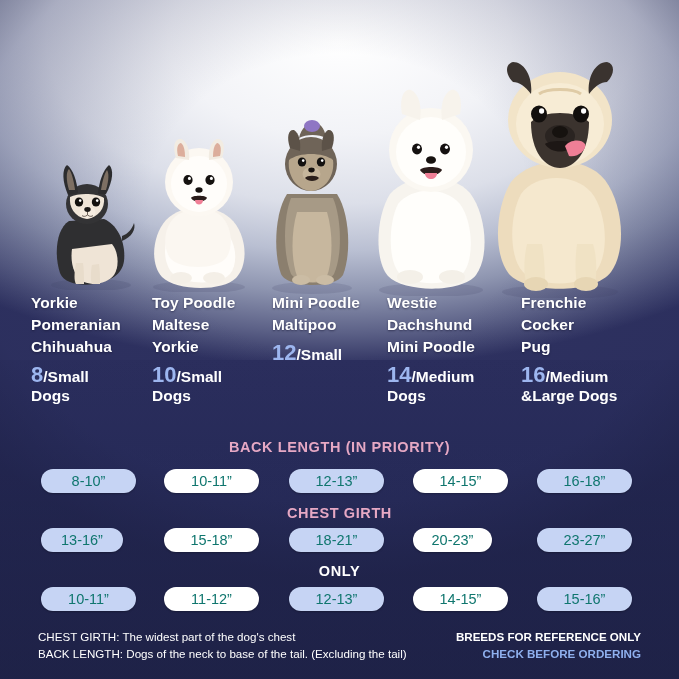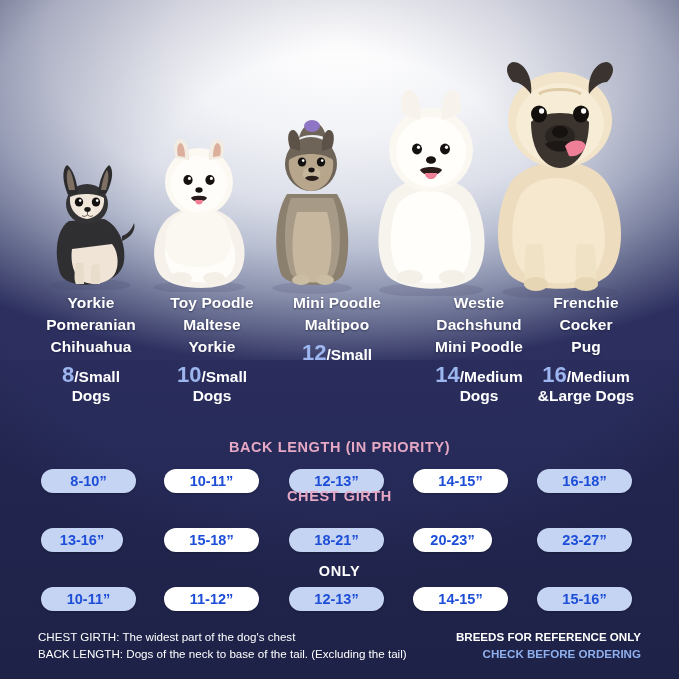--- a/index.html
+++ b/index.html
@@ -58,21 +58,21 @@
     position: absolute;
     top: 292px;
     left: 0;
     width: 679px;
     height: 130px;
     z-index: 4;
   }
   .col {
     position: absolute;
     top: 0;
-    text-align: center;
+    text-align: left;
   }
   .breeds {
     color: #ffffff;
     font-size: 15.5px;
     line-height: 22px;
     font-weight: 700;
     letter-spacing: .1px;
     text-shadow: 0 1px 2px rgba(20,20,50,.55);
   }
   .size {
@@ -107,23 +107,23 @@
     z-index: 4;
     color: #e6a8c4;
   }
   .section-title.white { color: #ffffff; }
 
   .rowbox {
     position: absolute;
     height: 24px;
     border-radius: 12px;
     background: #ffffff;
-    color: #1d4ed8;
+    color: #0f766e;
     font-size: 14.5px;
-    font-weight: 700;
+    font-weight: 400;
     display: flex;
     align-items: center;
     justify-content: center;
     z-index: 4;
     box-shadow: 0 1px 2px rgba(0,0,0,.25);
   }
   .rowbox.alt {
     background: #c6d4f4;
   }
 
@@ -343,21 +343,21 @@
     <div class="col" style="left:272px; width:130px;">
       <div class="breeds">
         <div>Mini Poodle</div>
         <div>Maltipoo</div>
       </div>
       <div class="size">
         <span class="num hl">12</span><span class="cat">/Small</span>
       </div>
     </div>
 
-    <div class="col" style="left:419px; width:120px;">
+    <div class="col" style="left:387px; width:120px;">
       <div class="breeds">
         <div>Westie</div>
         <div>Dachshund</div>
         <div>Mini Poodle</div>
       </div>
       <div class="size">
         <span class="num">14</span><span class="cat">/Medium</span>
         <div class="cat">Dogs</div>
       </div>
     </div>
@@ -375,21 +375,21 @@
     </div>
   </div>
 
   <div class="section-title" style="top:439px;">BACK LENGTH (IN PRIORITY)</div>
   <div class="rowbox alt" style="left:41px;  top:469px; width:95px;">8-10”</div>
   <div class="rowbox" style="left:164px; top:469px; width:95px;">10-11”</div>
   <div class="rowbox alt" style="left:289px; top:469px; width:95px;">12-13”</div>
   <div class="rowbox" style="left:413px; top:469px; width:95px;">14-15”</div>
   <div class="rowbox alt" style="left:537px; top:469px; width:95px;">16-18”</div>
 
-  <div class="section-title" style="top:488px;">CHEST GIRTH</div>
+  <div class="section-title" style="top:505px;">CHEST GIRTH</div>
   <div class="rowbox alt" style="left:41px;  top:528px; width:82px;text-align:right;">13-16”</div>
   <div class="rowbox" style="left:164px; top:528px; width:95px;">15-18”</div>
   <div class="rowbox alt" style="left:289px; top:528px; width:95px;">18-21”</div>
   <div class="rowbox" style="left:413px; top:528px; width:79px;">20-23”</div>
   <div class="rowbox alt" style="left:537px; top:528px; width:95px;">23-27”</div>
 
   <div class="section-title white" style="top:563px;">ONLY</div>
   <div class="rowbox alt" style="left:41px;  top:587px; width:95px;">10-11”</div>
   <div class="rowbox" style="left:164px; top:587px; width:95px;">11-12”</div>
   <div class="rowbox alt" style="left:289px; top:587px; width:95px;">12-13”</div>

